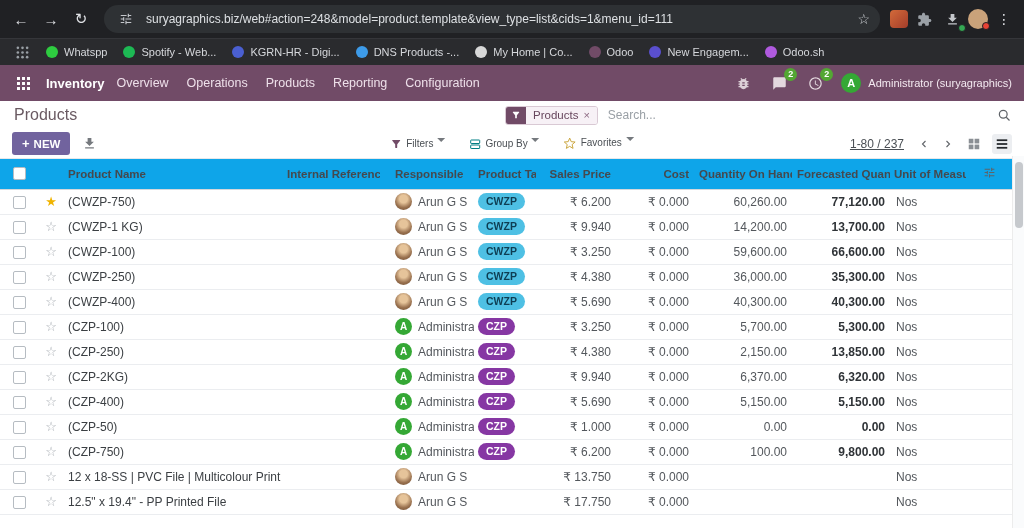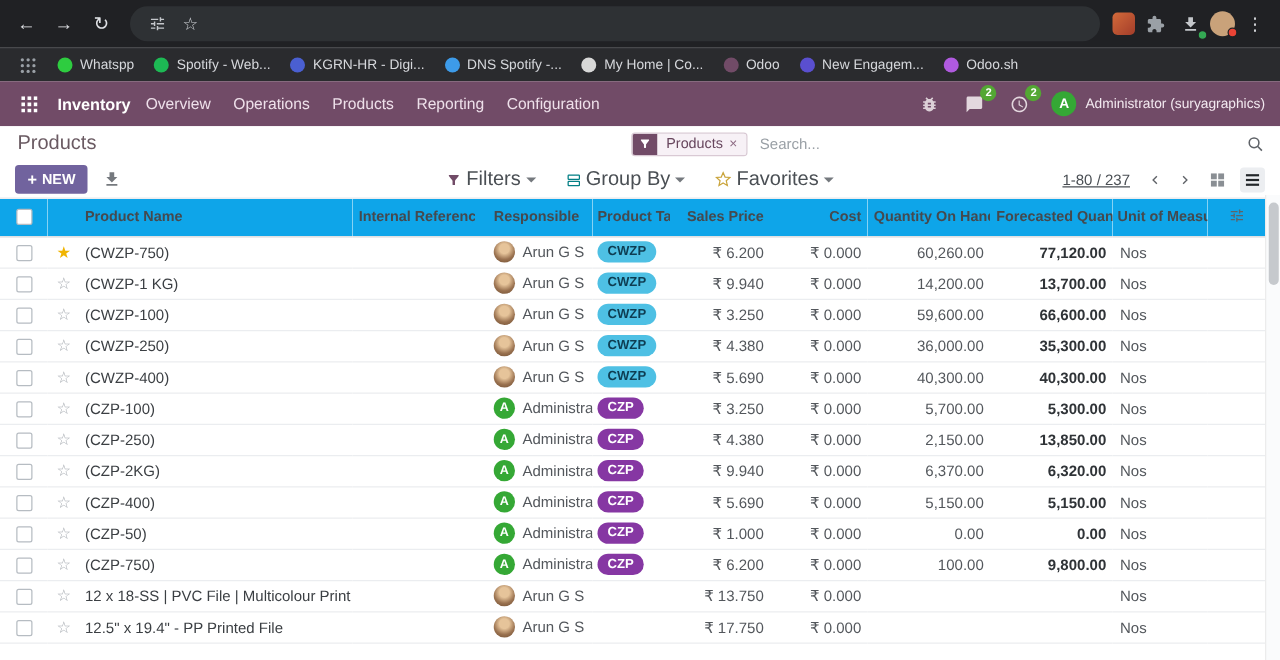--- a/index.html
+++ b/index.html
@@ -55,21 +55,21 @@
   .search-mag{position:absolute;right:12px;cursor:pointer;display:flex;}
 
   .actions-row{height:30px;display:flex;align-items:center;padding:0 12px;background:#fff;position:relative;
     border-bottom:1px solid #e6e8eb;}
   .btn-new{background:#71639e;color:#fff;border:none;border-radius:3px;font-size:11.5px;font-weight:700;
     padding:5px 10px;display:flex;align-items:center;gap:4px;cursor:pointer;
     font-family:"Liberation Sans","DejaVu Sans",sans-serif;}
   .btn-new .plus{font-size:13px;font-weight:700;line-height:1;}
   .export-ico{margin-left:12px;display:flex;cursor:pointer;}
   .center-controls{position:absolute;left:50%;transform:translateX(-50%);display:flex;align-items:center;gap:24px;}
-  .ctl{display:flex;align-items:center;gap:4px;font-size:16px;color:#4a4f54;cursor:pointer;white-space:nowrap;}
+  .ctl{display:flex;align-items:flex-start;gap:4px;font-size:10px;color:#4a4f54;cursor:pointer;white-space:nowrap;}
   .caret{width:0;height:0;border-left:4px solid transparent;border-right:4px solid transparent;border-top:4px solid #75797e;}
   .right-controls{margin-left:auto;display:flex;align-items:center;gap:8px;}
   .pager-val{font-size:12px;color:#4a4f54;margin-right:4px;text-decoration:underline;}
   .pg-btn{display:flex;cursor:pointer;padding:2px;}
   .vsw{display:flex;cursor:pointer;padding:3px;border-radius:3px;}
   .vsw.active{background:#eceef1;}
 
   
   .table-area{width:1012px;}
   table{border-collapse:collapse;table-layout:fixed;width:1012px;}
@@ -109,20 +109,21 @@
 <div class="browser-toolbar">
   <span class="tb-btn">←</span>
   <span class="tb-btn">→</span>
   <span class="tb-btn">↻</span>
   <div class="omnibox">
     <span class="tb-ico">
       <svg width="14" height="14" viewBox="0 0 24 24" fill="#c4c7cb">
           <path d="M3 17v2h6v-2H3zM3 5v2h10V5H3zm10 16v-2h8v-2h-8v-2h-2v6h2zM7 9v2H3v2h4v2h2V9H7zm14 4v-2H11v2h10zm-6-4h2V7h4V5h-4V3h-2v6z"></path>
         </svg>
     </span>
+    <span class="url-text">suryagraphics.biz/web#action=248&amp;model=product.template&amp;view_type=list&amp;cids=1&amp;menu_id=111</span>
     <span class="omni-star">☆</span>
   </div>
   <span class="ext-colored"></span>
   <span class="tb-ico">
     <svg width="15" height="15" viewBox="0 0 24 24">
         <path fill="#9aa0a6" d="M20.5 11H19V7c0-1.1-.9-2-2-2h-4V3.5C13 2.12 11.88 1 10.5 1S8 2.12 8 3.5V5H4c-1.1 0-1.99.9-1.99 2v3.8H3.5c1.49 0 2.7 1.21 2.7 2.7s-1.21 2.7-2.7 2.7H2V20c0 1.1.9 2 2 2h3.8v-1.5c0-1.49 1.21-2.7 2.7-2.7 1.49 0 2.7 1.21 2.7 2.7V22H17c1.1 0 2-.9 2-2v-4h1.5c1.38 0 2.5-1.12 2.5-2.5S21.88 11 20.5 11z"></path>
       </svg>
   </span>
   <span class="tb-ico">
     <svg width="15" height="15" viewBox="0 0 24 24">
@@ -160,21 +161,21 @@
       <span class="bm-item">
         <span class="bm-dot" style="background: rgb(29, 185, 84);"></span>
         <span>Spotify - Web...</span>
       </span>
       <span class="bm-item">
         <span class="bm-dot" style="background: rgb(74, 95, 209);"></span>
         <span>KGRN-HR - Digi...</span>
       </span>
       <span class="bm-item">
         <span class="bm-dot" style="background: rgb(61, 155, 233);"></span>
-        <span>DNS Spotify -...</span>
+        <span>DNS Products -...</span>
       </span>
       <span class="bm-item">
         <span class="bm-dot" style="background: rgb(216, 216, 216);"></span>
         <span>My Home | Co...</span>
       </span>
       <span class="bm-item">
         <span class="bm-dot" style="background: rgb(113, 75, 103);"></span>
         <span>Odoo</span>
       </span>
       <span class="bm-item">

